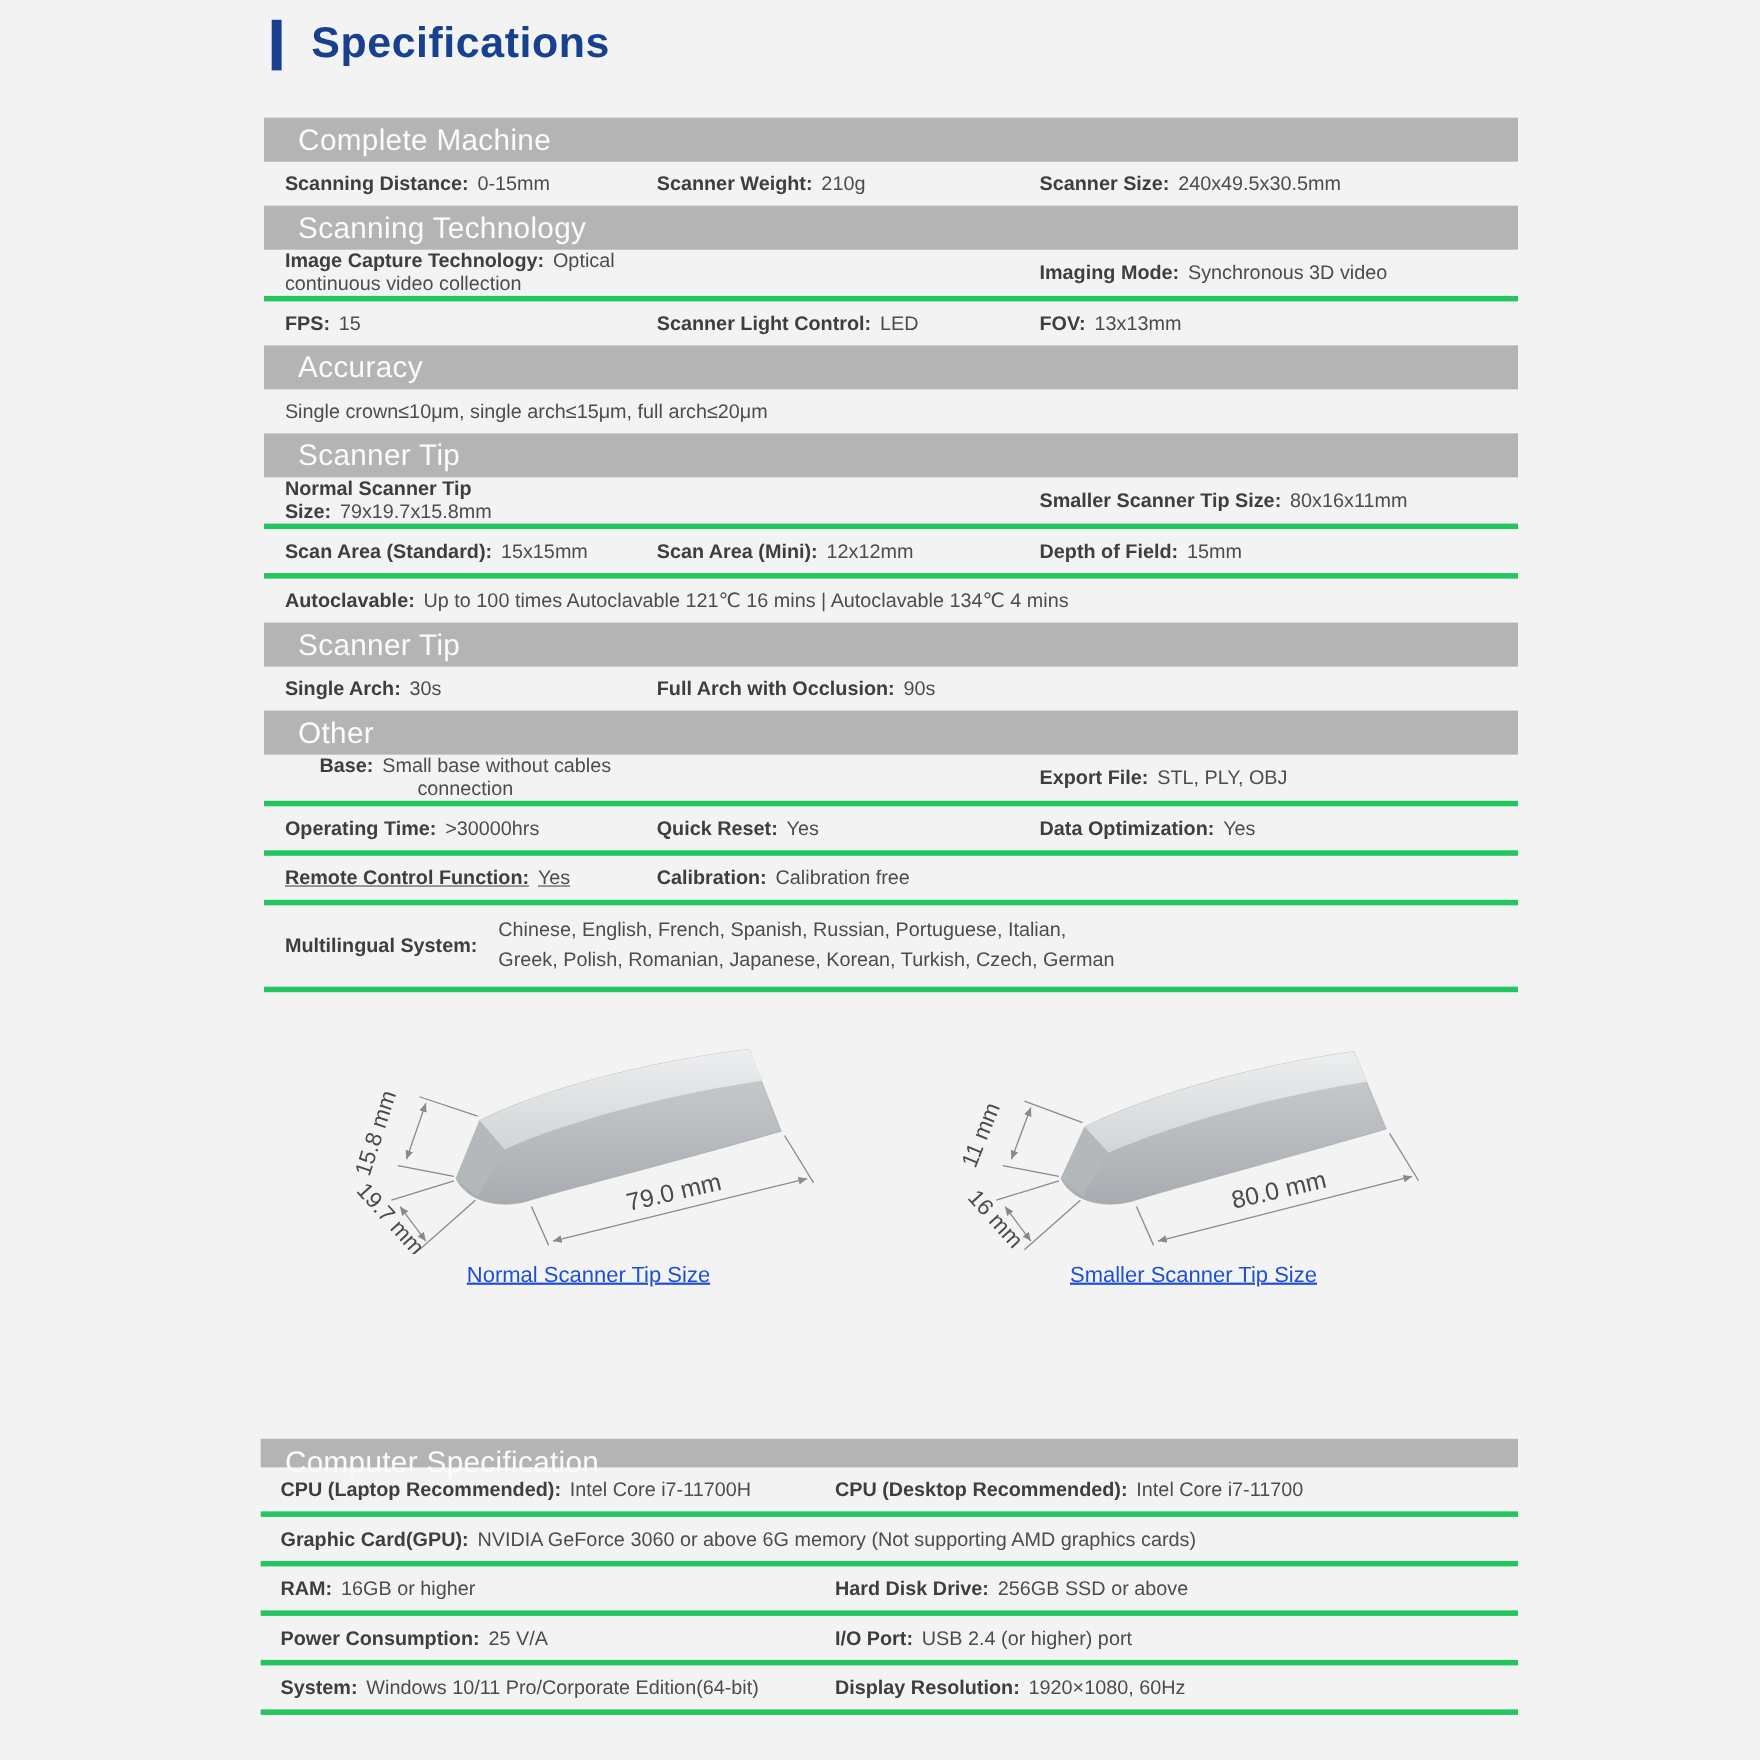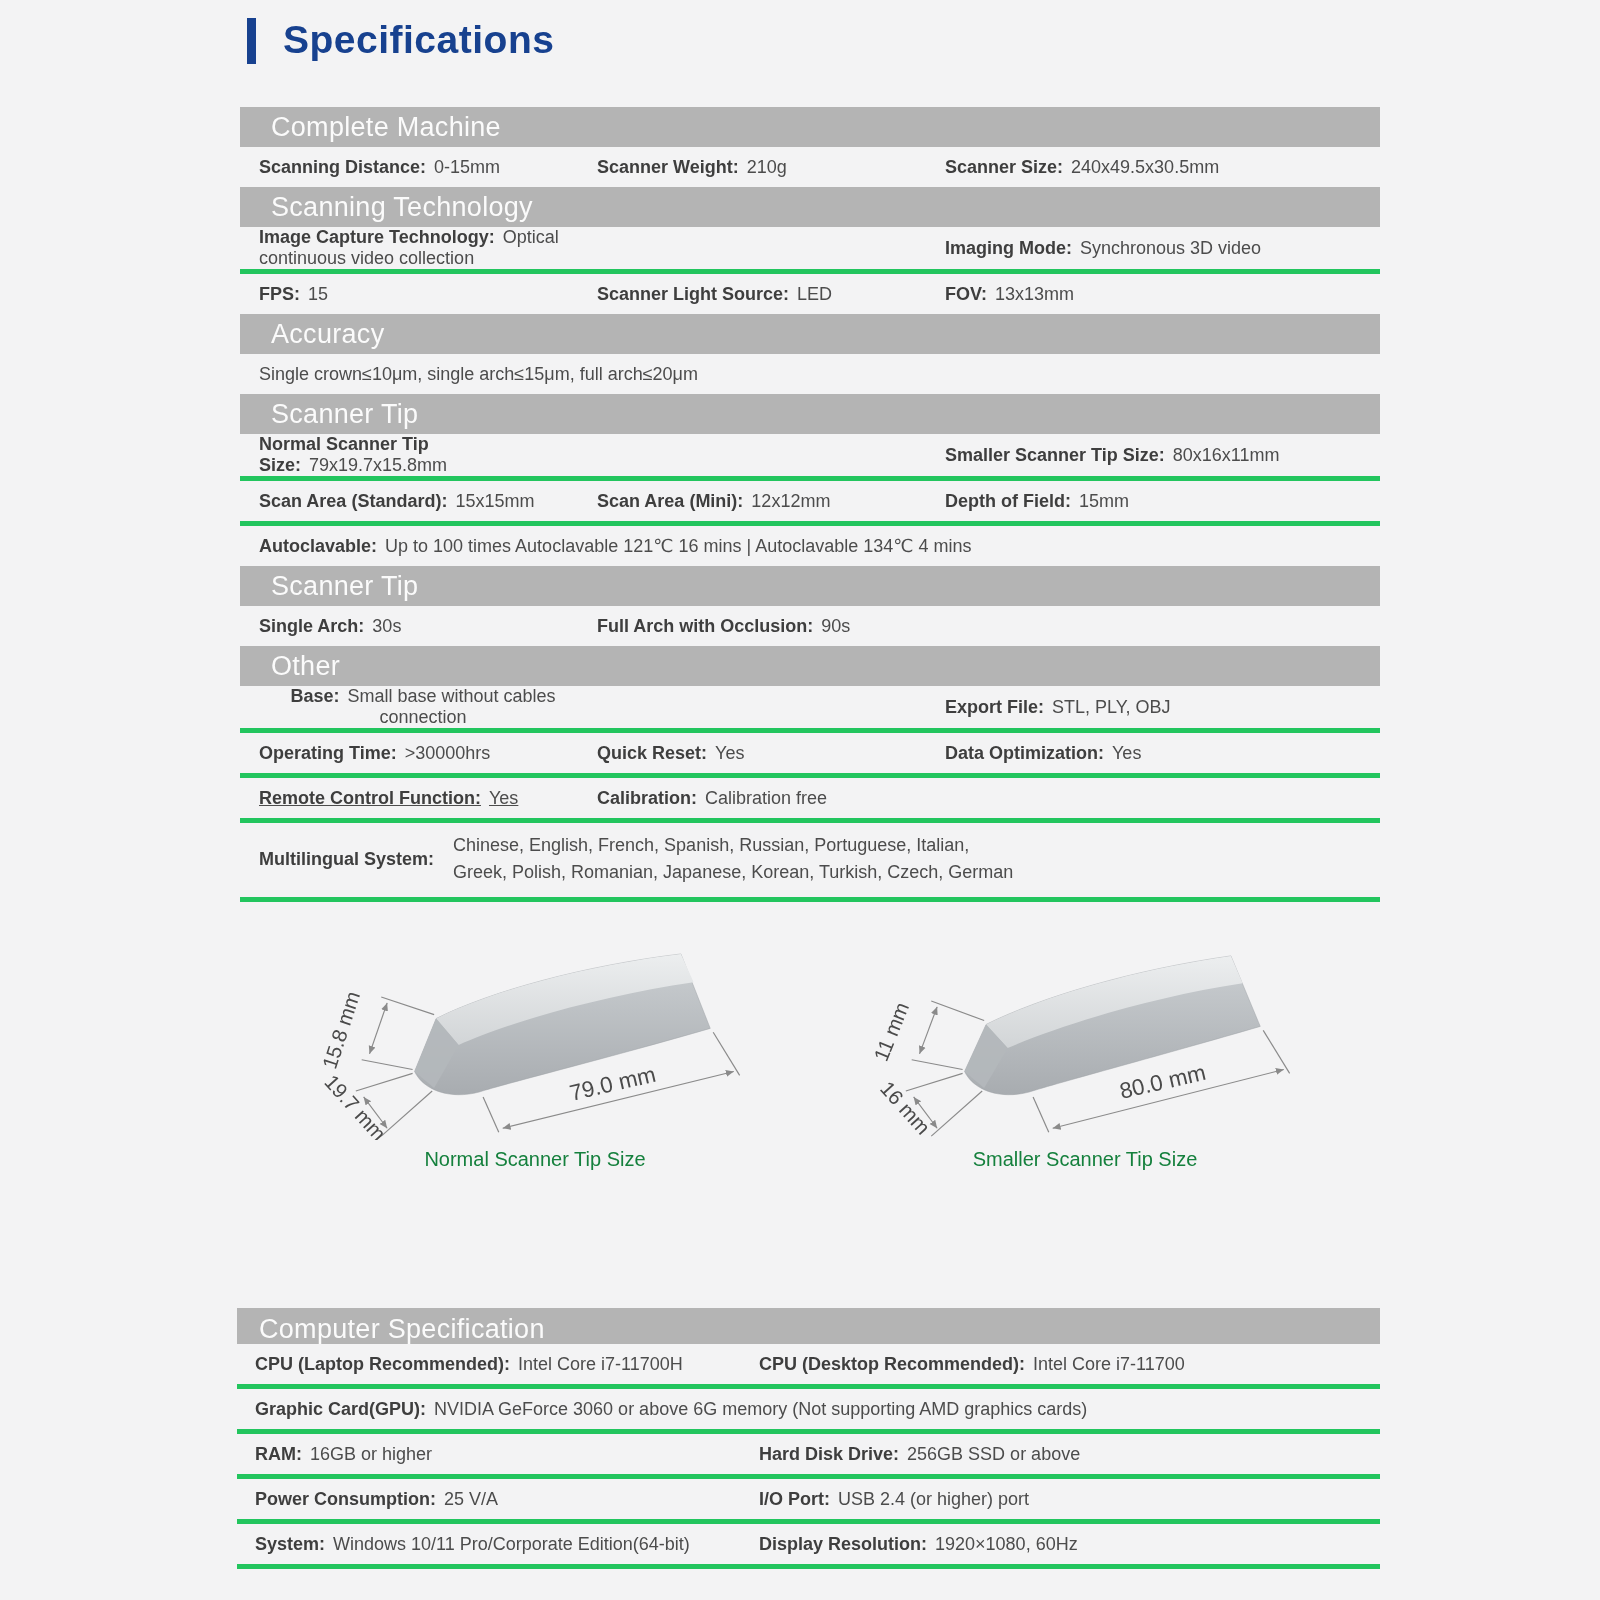--- a/index.html
+++ b/index.html
@@ -26,21 +26,21 @@
   
   .table{position:absolute;}
   #spec-table{left:240px;top:107px;width:1140px;}
   #config-table{left:237px;top:1308px;width:1143px;}
 
   .bar{
     height:40px;background:var(--bar);color:#fbfbfb;
     font-size:27px;font-weight:400;line-height:41px;
     padding-left:31px;letter-spacing:0.3px;
   }
-  .conf .bar{padding-left:22px;height:36px;line-height:43px;}
+  .conf .bar{padding-left:22px;height:26px;line-height:43px;}
 
   .row{
     display:grid;align-items:center;align-content:center;
     min-height:40px;font-size:18px;
   }
   .spec .row{grid-template-columns:338px 348px 1fr;padding-left:19px;}
   .conf .row{grid-template-columns:504px 1fr;padding-left:18px;}
   .row.tall{min-height:66px;padding-top:3px;padding-bottom:5px;}
   .row.hasdiv{border-bottom:5px solid #22c55e;}
 
@@ -51,21 +51,21 @@
   .cell.ml .lbl{flex:0 0 194px;margin-right:0;}
   .cell.ml .val{white-space:pre-line;line-height:1.5;}
 
   
   #figures{
     position:absolute;left:240px;top:905px;width:1140px;
     display:flex;justify-content:center;gap:50px;
   }
   .figure{width:500px;display:flex;flex-direction:column;align-items:center;margin:0;}
   .figure svg{width:480px;height:235px;display:block;}
-  .caption{font-size:20px;color:#15803d;margin-top:8px;}
+  .caption{font-size:20px;color:#1d4ed8;margin-top:8px;text-decoration:underline;}
 
   .dim line{stroke:#8a8a8a;stroke-width:1.2;}
   .dim text{
     font-size:21px;fill:#4a4a4a;
     font-family:"Liberation Sans","DejaVu Sans",sans-serif;
   }
   .dim text.big{font-size:23px;}
 </style>
 </head>
 <body>
@@ -84,21 +84,21 @@
         <div class="cell" style="grid-column-start: 2;"><span class="lbl">Scanner Weight:</span><span class="val">210g</span></div>
         <div class="cell" style="grid-column-start: 3;"><span class="lbl">Scanner Size:</span><span class="val">240x49.5x30.5mm</span></div>
       </div>
       <div class="bar">Scanning Technology</div>
       <div class="row hasdiv">
         <div class="cell" style="grid-column-start: 1;"><span class="lbl">Image Capture Technology:</span><span class="val">Optical continuous video collection</span></div>
         <div class="cell" style="grid-column-start: 3;"><span class="lbl">Imaging Mode:</span><span class="val">Synchronous 3D video</span></div>
       </div>
       <div class="row">
         <div class="cell" style="grid-column-start: 1;"><span class="lbl">FPS:</span><span class="val">15</span></div>
-        <div class="cell" style="grid-column-start: 2;"><span class="lbl">Scanner Light Source:</span><span class="val">LED</span></div>
+        <div class="cell" style="grid-column-start: 2;"><span class="lbl">Scanner Light Control:</span><span class="val">LED</span></div>
         <div class="cell" style="grid-column-start: 3;"><span class="lbl">FOV:</span><span class="val">13x13mm</span></div>
       </div>
       <div class="bar">Accuracy</div>
       <div class="row">
         <div class="cell" style="grid-column: 1 / -1;"><span class="val">Single crown≤10μm, single arch≤15μm, full arch≤20μm</span></div>
       </div>
       <div class="bar">Scanner Tip</div>
       <div class="row hasdiv">
         <div class="cell" style="grid-column-start: 1;"><span class="lbl">Normal Scanner Tip Size:</span><span class="val">79x19.7x15.8mm</span></div>
         <div class="cell" style="grid-column-start: 3;"><span class="lbl">Smaller Scanner Tip Size:</span><span class="val">80x16x11mm</span></div>

